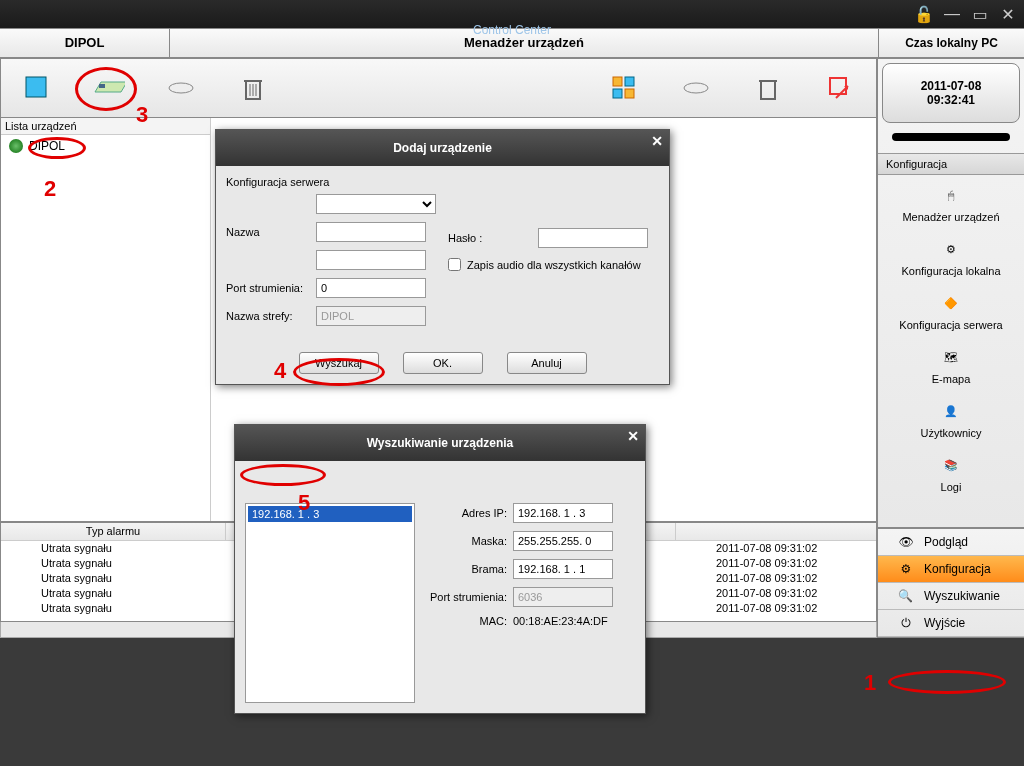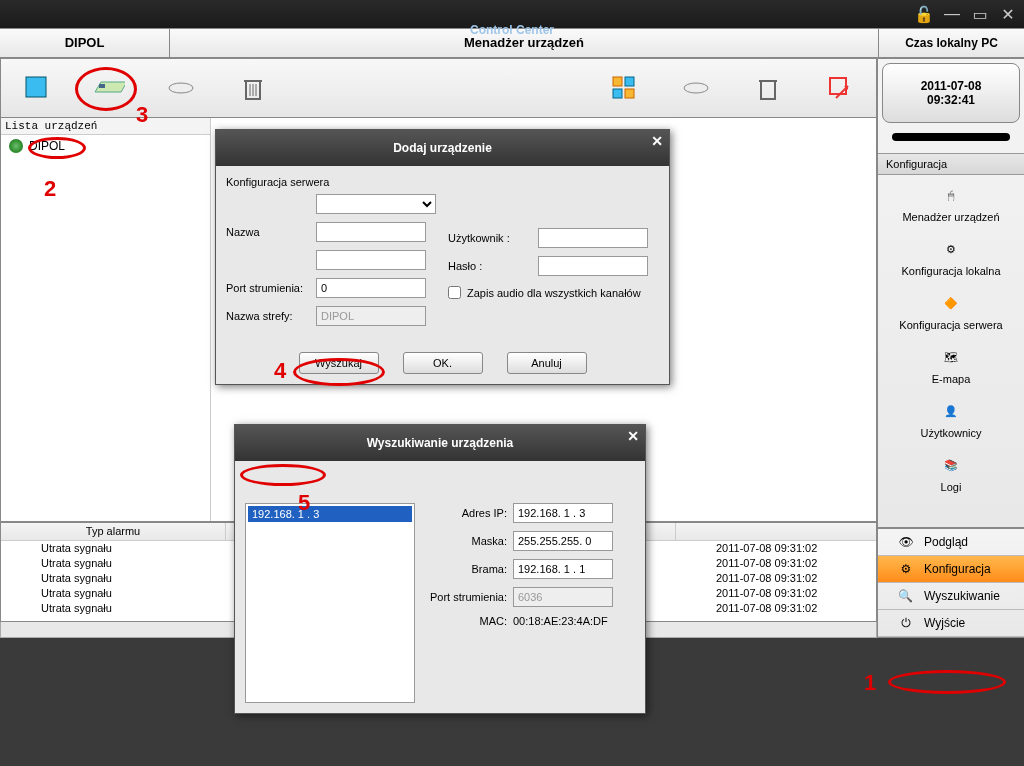--- a/index.html
+++ b/index.html
@@ -1,36 +1,36 @@
 <!DOCTYPE html>
 <html><head>
 <meta charset="utf-8">
 <style>
 * { box-sizing: border-box; margin: 0; padding: 0; font-family: Tahoma, Arial, sans-serif; }
 body { width: 1024px; height: 766px; background: #3a3a3a; overflow: hidden; position: relative; }
 
 .titlebar { height: 28px; background: linear-gradient(#2a2a2a, #1a1a1a); color: #9ec5e8; display: flex; align-items: center; position: relative; }
-.title-text { position: absolute; left: 50%; transform: translateX(-50%); font-size: 12px; font-weight: bold; margin-top: 32px; }
+.title-text { position: absolute; left: 50%; transform: translateX(-50%); font-size: 12px; font-weight: normal; margin-top: 32px; }
 .titlebar-icons { position: absolute; right: 8px; display: flex; gap: 12px; align-items: center; }
 .titlebar-icon { width: 16px; height: 16px; display: inline-flex; align-items: center; justify-content: center; color: #ccc; cursor: pointer; }
 
 .topbar { height: 30px; display: flex; background: linear-gradient(#fafafa, #e8e8e8); border-top: 1px solid #888; border-bottom: 1px solid #888; }
 .tab-system { width: 170px; text-align: center; line-height: 28px; font-size: 13px; font-weight: bold; border-right: 1px solid #888; }
 .tab-main { flex: 1; text-align: center; line-height: 28px; font-size: 13px; font-weight: bold; border-right: 1px solid #888; }
 .tab-clock { width: 145px; text-align: center; line-height: 28px; font-size: 12px; font-weight: bold; }
 
 .main-row { display: flex; height: 580px; }
 .left-area { flex: 1; display: flex; flex-direction: column; }
 .toolbar { height: 60px; background: linear-gradient(#f8f8f8, #e6e6e6); border: 1px solid #888; display: flex; align-items: center; padding: 0 20px; gap: 40px; position: relative; }
 .tool-btn { width: 32px; height: 32px; display: inline-flex; align-items: center; justify-content: center; cursor: pointer; }
 .tool-divider { flex: 1; }
 
 .body-area { flex: 1; background: #fff; display: flex; border: 1px solid #888; border-top: none; }
 .devlist { width: 210px; border-right: 1px solid #ccc; }
-.devlist-hdr { font-size: 11px; padding: 2px 4px; background: #f4f4f4; border-bottom: 1px solid #ccc; font-family: Liberation Mono, monospace; }
+.devlist-hdr { font-size: 11px; padding: 2px 4px; background: #f4f4f4; border-bottom: 1px solid #ccc; }
 .devlist-item { padding: 4px 8px; display: flex; align-items: center; gap: 6px; font-size: 12px; }
 .globe-icon { width: 14px; height: 14px; background: radial-gradient(#6ac06a, #0a6a0a); border-radius: 50%; }
 .dev-canvas { flex: 1; background: #fff; position: relative; }
 
 .right-panel { width: 148px; background: linear-gradient(#f4f4f4, #e8e8e8); border: 1px solid #888; position: relative; display: flex; flex-direction: column; }
 .clock-box { height: 60px; margin: 4px; background: linear-gradient(#fff, #ddd); border: 1px solid #888; border-radius: 8px; display: flex; flex-direction: column; align-items: center; justify-content: center; font-size: 12px; font-weight: bold; }
 .slim-bar { height: 8px; margin: 6px 14px 12px; background: #000; border-radius: 4px; }
 .conf-tab { background: linear-gradient(#e8e8e8, #d6d6d6); border: 1px solid #999; border-left: none; border-right: none; height: 22px; font-size: 11px; line-height: 20px; padding-left: 8px; }
 .conf-items { flex: 1; overflow: auto; }
 .conf-item { display: flex; flex-direction: column; align-items: center; padding: 6px 0; cursor: pointer; font-size: 11px; }
@@ -286,24 +286,20 @@
             <span class="form-lbl">Port strumienia:</span>
             <input class="form-inp" style="width: 110px;" value="0">
           </div>
         <div class="form-row">
             <span class="form-lbl">Nazwa strefy:</span>
             <input class="form-inp ro" style="width: 110px;" value="DIPOL">
           </div>
       </div>
       <div style="width:210px; padding-top:34px;">
         <div class="form-row">
-            <span class="form-lbl">Użytkownik :</span>
-            <input class="form-inp" style="width: 110px;">
-          </div>
-        <div class="form-row">
             <span class="form-lbl">Hasło :</span>
             <input class="form-inp" type="password" style="width: 110px;">
           </div>
         <div class="form-row" style="margin-top:10px;">
             <input type="checkbox" style="margin-right: 6px;">
             <span>Zapis audio dla wszystkich kanałów</span>
           </div>
       </div>
     </div>
   </div>

